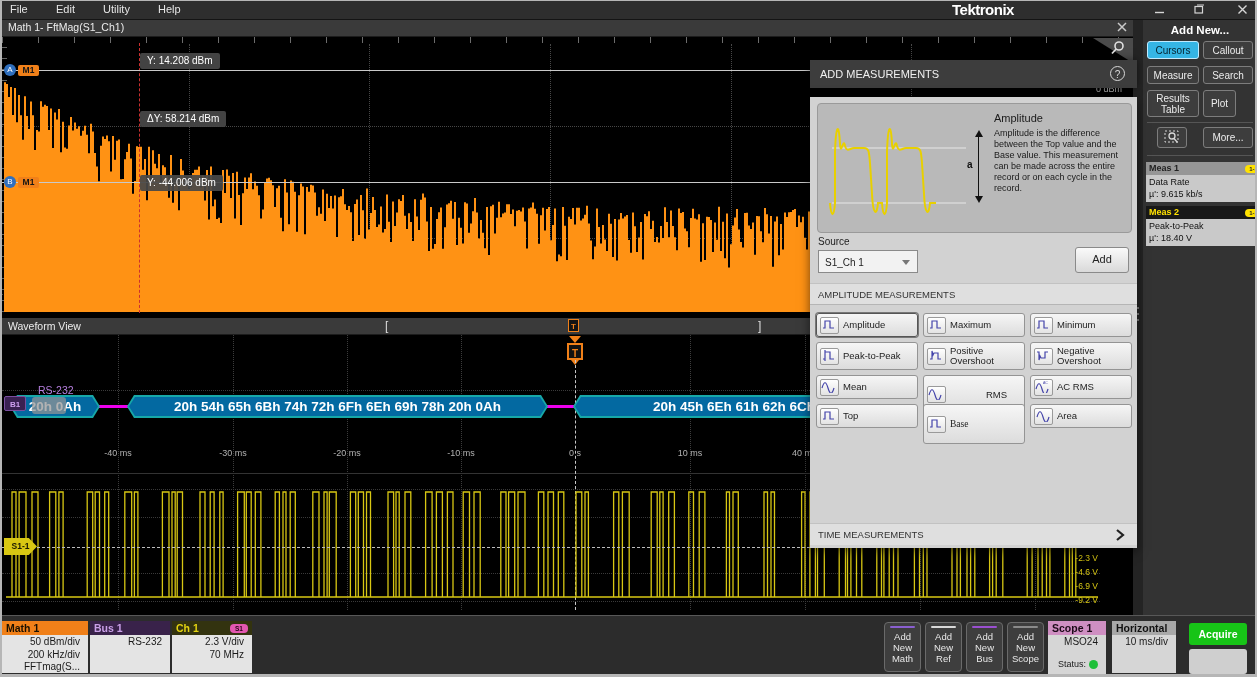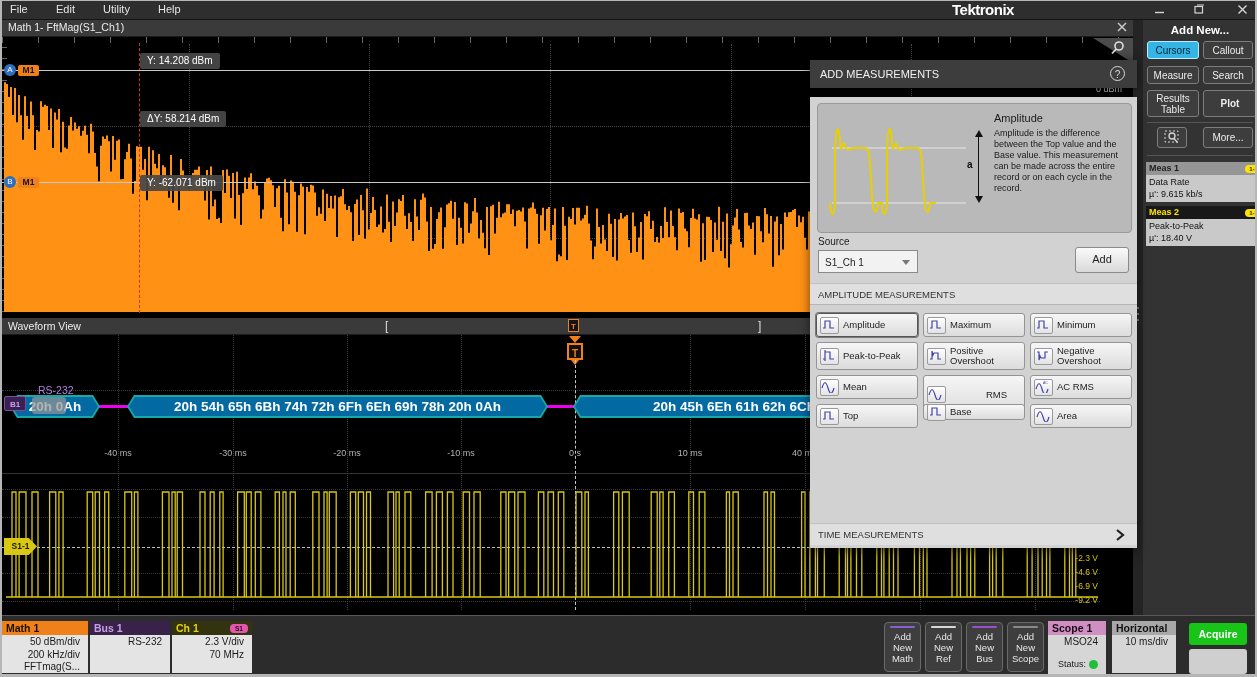--- a/index.html
+++ b/index.html
@@ -132,21 +132,21 @@
 
     <div class="redline" style="left:137px;"></div>
     <div class="cursorline" style="top:34px;"></div>
     <div class="cursorline" style="top:146px;"></div>
     <span class="abadge" style="left:2px;top:28px;">A</span>
     <span class="mbadge" style="left:16px;top:29px;">M1</span>
     <span class="abadge" style="left:2px;top:140px;">B</span>
     <span class="mbadge" style="left:16px;top:141px;">M1</span>
     <span class="readout" style="left:138px;top:17px;">Y: 14.208 dBm</span>
     <span class="readout" style="left:138px;top:75px;">ΔY: 58.214 dBm</span>
-    <span class="readout" style="left:138px;top:139px;">Y: -62.071 dBm</span>
+    <span class="readout" style="left:138px;top:139px;">Y: -44.006 dBm</span>
 
     <span class="freqlab" style="left:187px;">200 kHz</span>
     <span class="freqlab" style="left:367px;">400 kHz</span>
     <span class="freqlab" style="left:548px;">600 kHz</span>
     <span class="freqlab" style="left:729px;">800 kHz</span>
     <span class="abs" style="left:1094px;top:48px;color:#b2b2b2;font-size:9px;z-index:2;">0 dBm</span>
     <div class="abs" style="left:571px;top:258px;width:2px;height:12px;background:#f08019;"></div>
 
     <div class="zoomcorner" style="left:1091px;"></div>
     <span class="abs" style="left:1108px;top:4px;z-index:10;">
@@ -308,21 +308,21 @@
           </svg></span>
       <span>AC RMS</span>
       </div>
 
     <div class="mbtn" style="left:6px;top:307px;height:24px;">
       <span class="ic"><svg width="15" height="13" viewBox="0 0 15 13">
             <path d="M2 10 L4 10 4 3 9 3 9 10 13 10 M4 3 L9 3" fill="none" stroke="#4444aa" stroke-width="1.2"></path>
           </svg></span>
       <span>Top</span>
       </div>
-    <div class="mbtn" style="left:113px;top:307px;height:16px;">
+    <div class="mbtn" style="left:113px;top:307px;height:40px;font-family:Liberation Serif, serif;">
       <span class="ic"><svg width="15" height="13" viewBox="0 0 15 13">
             <path d="M2 10 L4 10 4 3 9 3 9 10 13 10" fill="none" stroke="#4444aa" stroke-width="1.2"></path>
           </svg></span>
       <span>Base</span>
       </div>
     <div class="mbtn" style="left:220px;top:307px;height:24px;text-align:center;">
       <span class="ic"><svg width="15" height="13" viewBox="0 0 15 13">
             <path d="M1 8 C3 1 5 1 7 8 C9 15 11 15 13 8" fill="none" stroke="#4444aa" stroke-width="1.2"></path>
           </svg></span>
       <span>Area</span>
@@ -342,21 +342,21 @@
     <div class="abs" style="left:4px;top:300px;width:2px;height:2px;background:#999;border-radius:50%;"></div>
   </div>
 
   <div class="sidebar">
     <div class="sb-title">Add New...</div>
     <div class="sbtn on" style="left:4px;top:22px;width:52px;height:18px;">Cursors</div>
     <div class="sbtn" style="left:60px;top:22px;width:50px;height:18px;">Callout</div>
     <div class="sbtn" style="left:4px;top:47px;width:52px;height:18px;">Measure</div>
     <div class="sbtn" style="left:60px;top:47px;width:50px;height:18px;">Search</div>
     <div class="sbtn" style="left:4px;top:71px;width:52px;height:27px;">Results Table</div>
-    <div class="sbtn" style="left:60px;top:71px;width:54px;height:27px;font-weight:bold;">Plot</div>
+    <div class="sbtn" style="left:60px;top:71px;width:33px;height:27px;">Plot</div>
     <div class="sdiv" style="top:103px;"></div>
     <div class="sbtn" style="left:14px;top:108px;width:30px;height:21px;">
       <svg width="17" height="15" viewBox="0 0 17 15">
         <rect x="1" y="1" width="13" height="11" fill="none" stroke="#d8d8d8" stroke-width="1" stroke-dasharray="2 2"></rect>
         <circle cx="8" cy="6" r="3" fill="none" stroke="#d8d8d8" stroke-width="1.3"></circle>
         <line x1="10" y1="8.5" x2="13.5" y2="12.5" stroke="#d8d8d8" stroke-width="1.4"></line>
         </svg>
       </div>
     <div class="sbtn" style="left:60px;top:108px;width:50px;height:21px;">More...</div>
     <div class="sdiv" style="top:136px;"></div>

